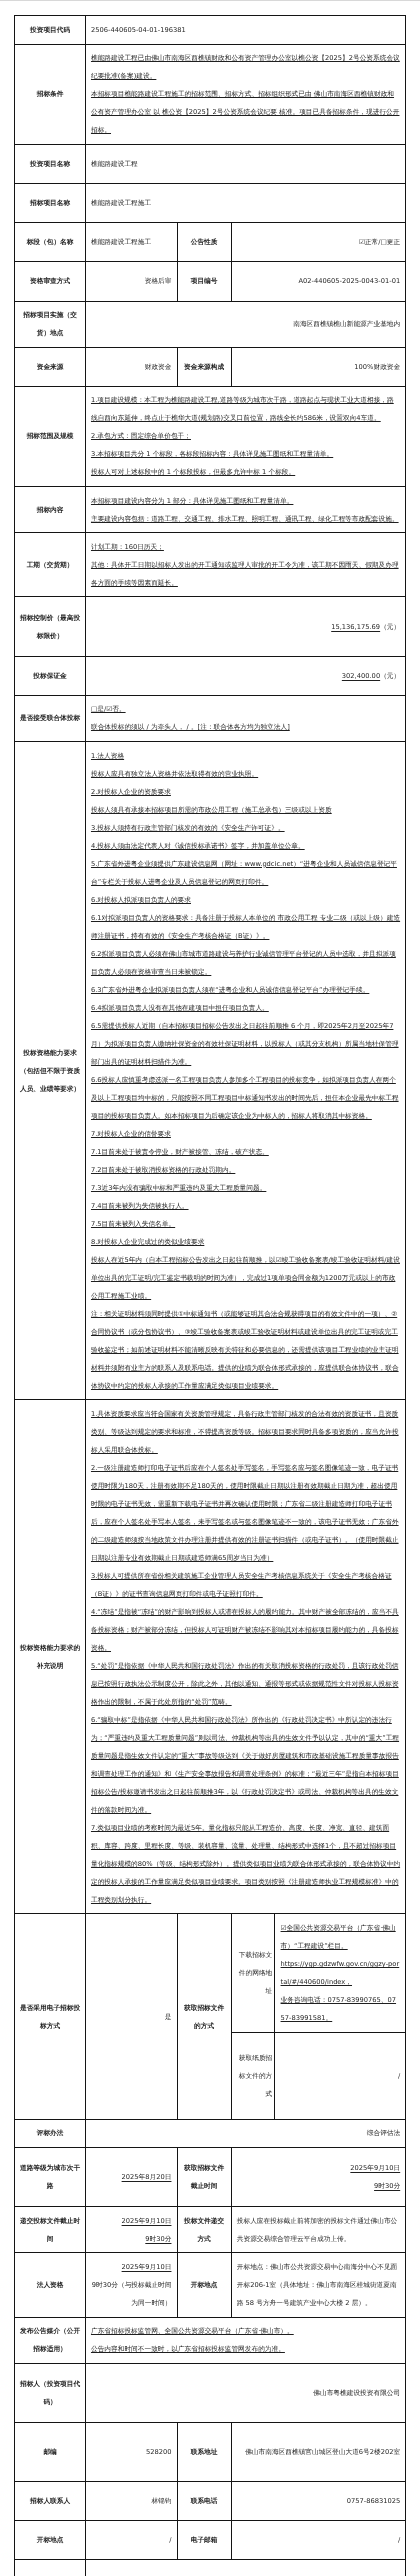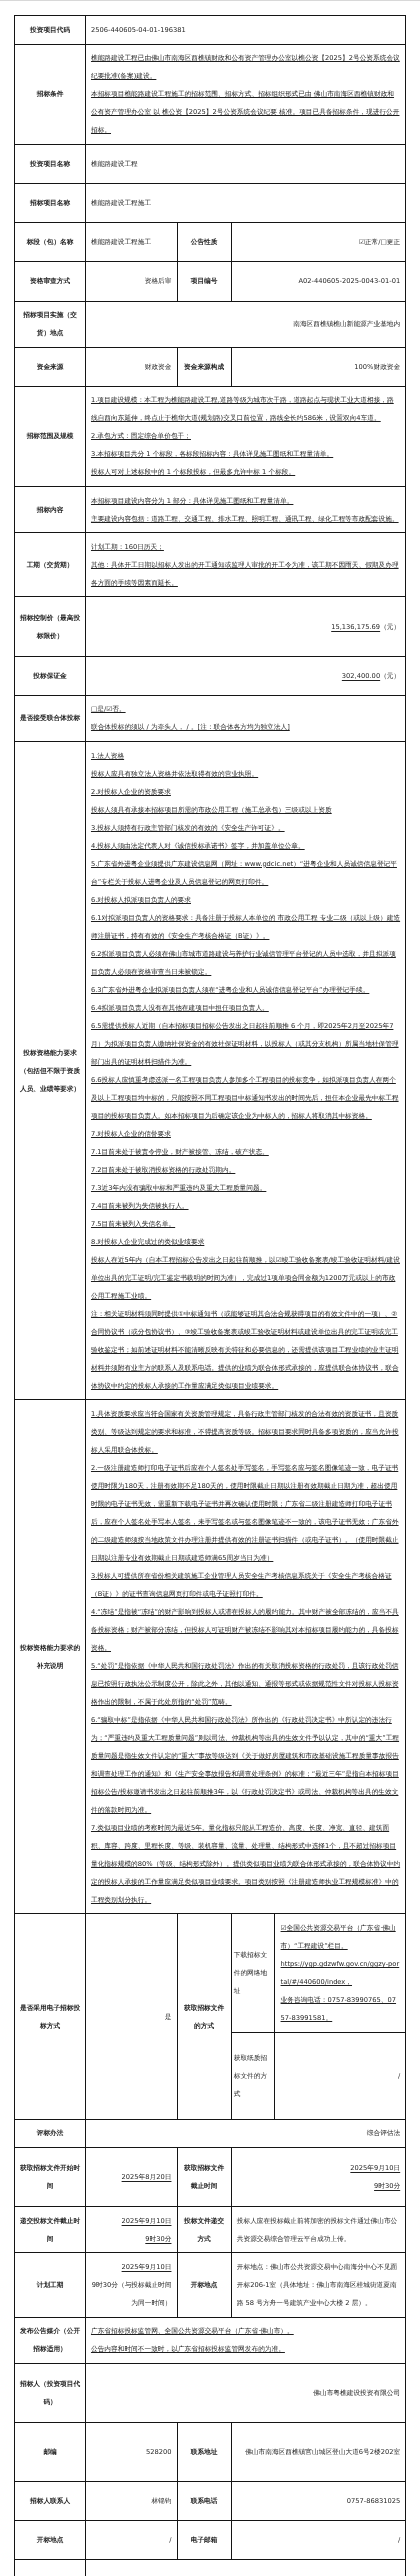--- a/index.html
+++ b/index.html
@@ -1,21 +1,21 @@
 <!DOCTYPE html>
 <html style="font-size:8.2px"><head>
 <meta charset="utf-8">
 <style>
   html,body{margin:0;padding:0;background:#ffffff;}
   body{width:420px;font-family:"DejaVu Sans","Liberation Sans",sans-serif;color:#1f1f1f;}
   .page{border-top:1px solid #d8d8d8;padding:14.4px 0 20.6px 0;}
   table.tender{border-collapse:collapse;table-layout:fixed;width:392px;margin-left:14.4px;}
   td{border:1px solid #141414;font-size:6.7px;line-height:18px;padding:4.6px 5.2px;vertical-align:middle;word-break:break-all;}
   td.lbl{text-align:center;padding:4.6px 3.1px;font-weight:bold;}
-  td.sublbl{text-align:left;padding:4.6px 2.1px;font-family:Liberation Mono, monospace;}
+  td.sublbl{text-align:right;padding:4.6px 2.1px;font-family:Liberation Mono, monospace;}
   .center{text-align:right;}
   .pre{white-space:pre-line;text-decoration:underline;}
   .u{text-decoration:underline;text-underline-offset:2.1px;}
   tr.tall-1 td{height:77px;}
   tr.tall-2 td{height:49px;}
   tr.mid td{height:29px;}
   tr.short td{height:15.5px;}
 </style>
 </head>
 <body>
@@ -165,35 +165,35 @@
     <td class="sublbl">获取纸质招标文件的方式</td>
     <td class="center">/</td>
   </tr>
 
   <tr class="short">
     <td class="lbl">评标办法</td>
     <td colspan="4" class="center">综合评估法</td>
   </tr>
 
   <tr class="tall-2">
-    <td class="lbl">获取招标文件开始时间</td>
+    <td class="lbl">道路等级为城市次干路</td>
     <td class="center"><span class="u">2025年8月20日</span></td>
     <td class="lbl">获取招标文件截止时间</td>
     <td colspan="2" class="center"><span class="u">2025年9月10日</span><br><span class="u">9时30分</span></td>
   </tr>
 
   <tr>
     <td class="lbl">递交投标文件截止时间</td>
     <td class="center"><span class="u">2025年9月10日</span><br><span class="u">9时30分</span></td>
     <td class="lbl">投标文件递交方式</td>
     <td colspan="2">投标人应在投标截止前将加密的投标文件通过佛山市公共资源交易综合管理云平台成功上传。</td>
   </tr>
 
   <tr>
-    <td class="lbl">计划工期</td>
+    <td class="lbl">法人资格</td>
     <td class="center"><span class="u">2025年9月10日</span><br><span>9时30分（与投标截止时间为同一时间）</span></td>
     <td class="lbl">开标地点</td>
     <td colspan="2">开标地点：佛山市公共资源交易中心南海分中心不见面开标206-1室（具体地址：佛山市南海区桂城街道夏南路 58 号方舟一号建筑产业中心大楼 2 层）。</td>
   </tr>
 
   <tr>
     <td class="lbl">发布公告媒介（公开招标适用）</td>
     <td colspan="4" class="pre">广东省招标投标监管网、全国公共资源交易平台（广东省·佛山市）。
 公告内容和时间不一致时，以广东省招标投标监管网发布的为准。</td>
   </tr>

